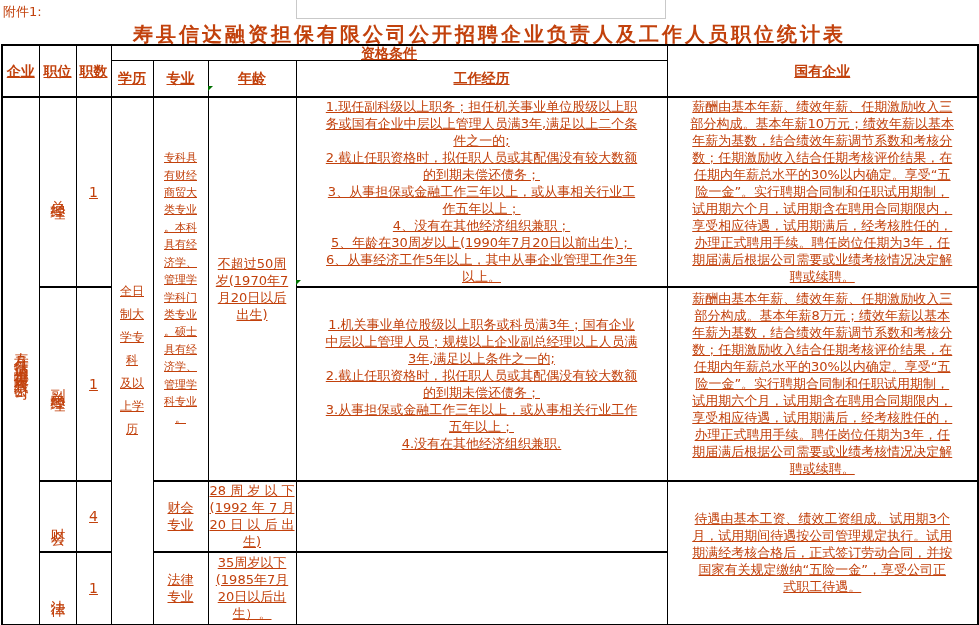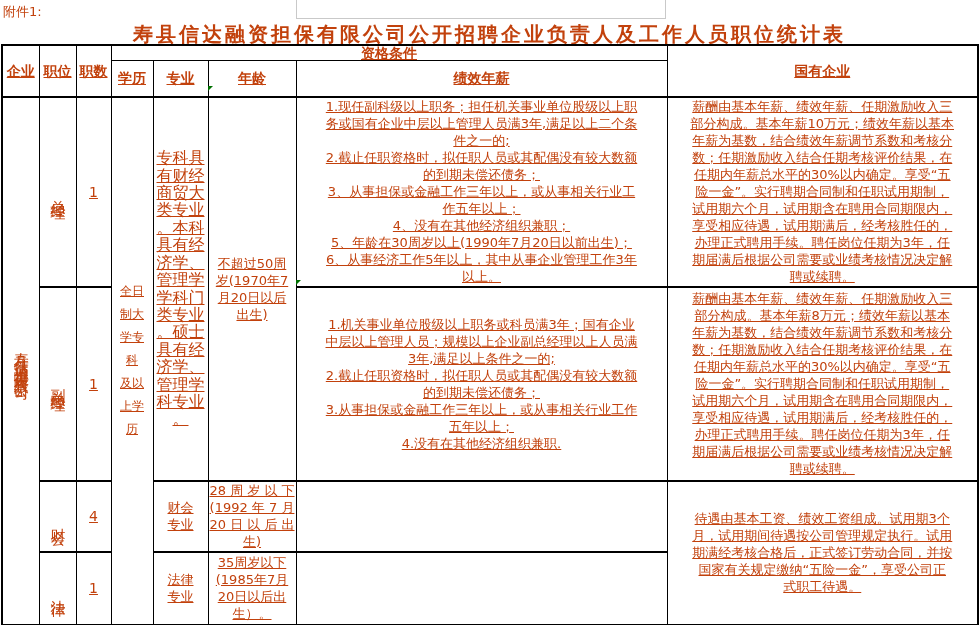--- a/index.html
+++ b/index.html
@@ -28,21 +28,21 @@
 
   .hdr { font-weight:bold; font-size:14px; line-height:14px; }
   .pre { white-space:pre-line; }
   .small { font-size:13px; line-height:17px; }
   .left { text-align:left; padding:1px 3px; }
   td.vert > div {
     writing-mode:vertical-lr; text-orientation:upright;
     display:inline-block; font-size:15px; letter-spacing:3px; line-height:1;
   }
   .edu { font-size:12px; line-height:23px; }
-  .majors { font-size:16px; line-height:17.4px; }
+  .majors { font-size:11px; line-height:17.4px; }
   .agec { font-size:13px; line-height:17px;margin-left:16px; }
   .num { font-size:14px; }
 
   .tri {
     position:absolute; width:0; height:0;
     border-top:5px solid #007000; border-right:5px solid transparent;
   }
   .tri1 { left:208px; top:86px; }
   .tri2 { left:296px; top:280px; }
 </style>
@@ -74,21 +74,21 @@
       <td rowspan="2" class="hdr">企业</td>
       <td rowspan="2" class="hdr pre">职位</td>
       <td rowspan="2" class="hdr pre">职数</td>
       <td colspan="4" class="hdr">资格条件</td>
       <td rowspan="2" class="hdr">国有企业</td>
     </tr>
     <tr style="height:36px">
       <td class="hdr">学历</td>
       <td class="hdr">专业</td>
       <td class="hdr">年龄</td>
-      <td class="hdr">绩效年薪</td>
+      <td class="hdr">工作经历</td>
     </tr>
     <tr class="thick" style="height:190px">
       <td rowspan="4" class="vert">
         <div>寿县信达融资担保有限公司</div>
       </td>
       <td class="vert">
         <div>总经理</div>
       </td>
       <td class="num">1</td>
       <td rowspan="4" class="edu pre">全日

